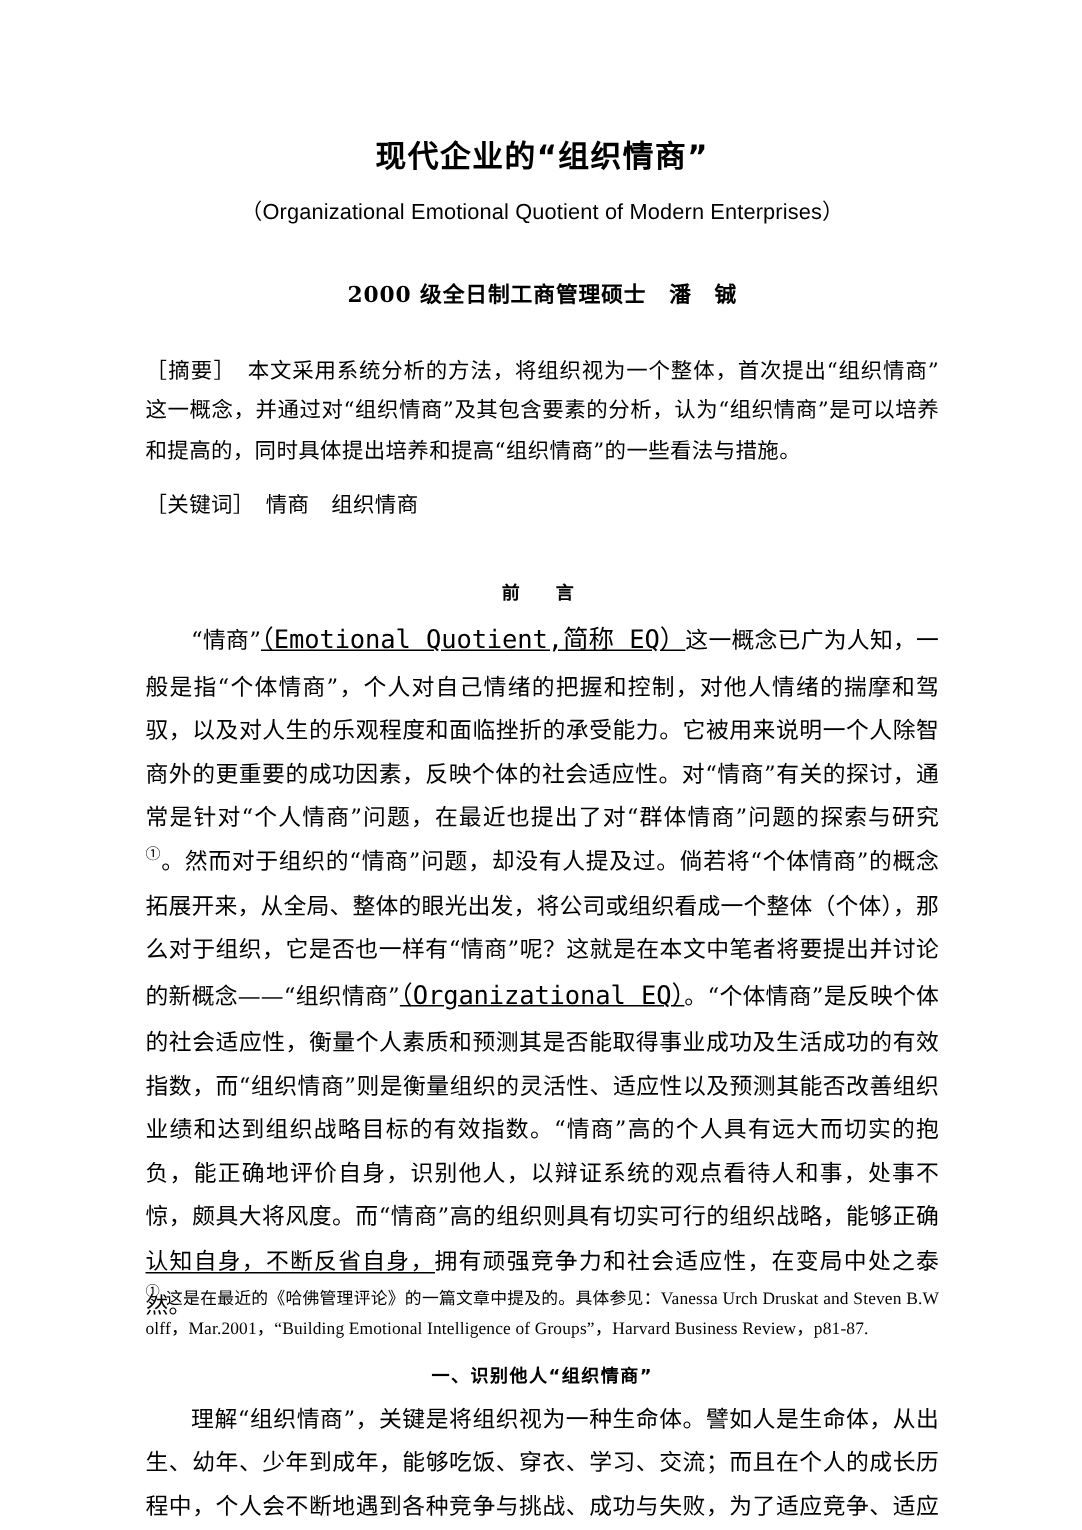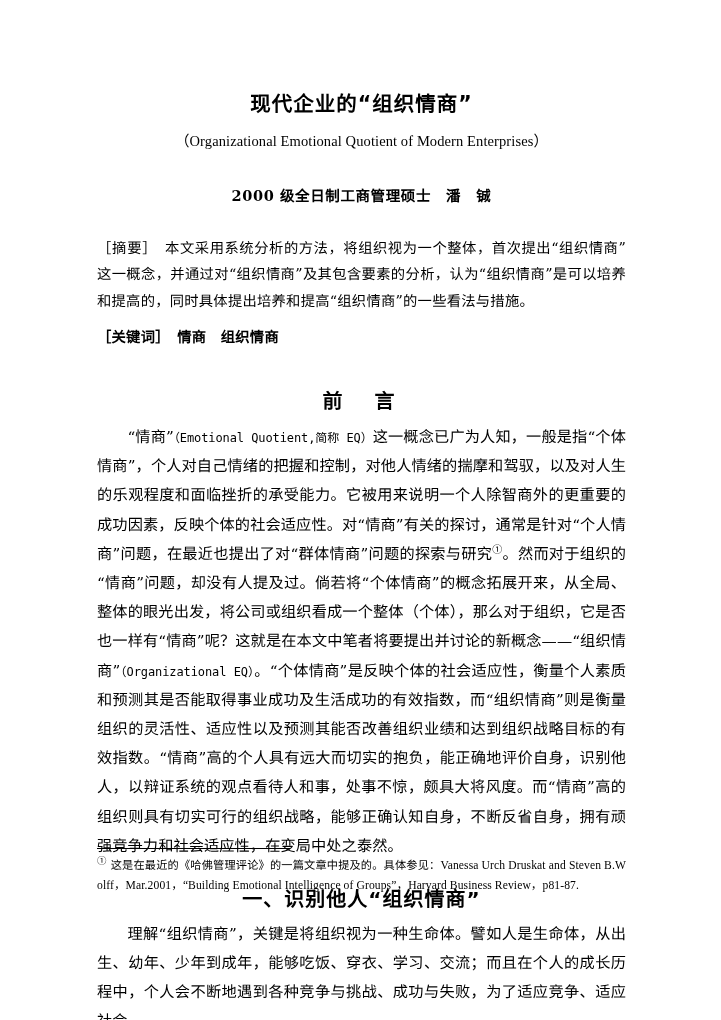--- a/index.html
+++ b/index.html
@@ -38,21 +38,21 @@
     font-family: "DejaVu Sans", "Liberation Sans", sans-serif;
     font-weight: bold;
     font-size: 20.5px;
     letter-spacing: 1px;
     margin: 0;
     padding-top: 92px;
     line-height: 1.2;
   }
   .doc-subtitle {
     text-align: center;
-    font-family: Liberation Serif, serif;
+    font-family: Liberation Sans, sans-serif;
     font-size: 14.5px;
     margin: 0;
     padding-top: 12px;
     letter-spacing: 0.1px;
   }
   .doc-author {
     text-align: center;
     font-family: "DejaVu Serif", "Liberation Serif", serif;
     font-weight: bold;
     font-size: 14.5px;
@@ -74,29 +74,28 @@
   .abstract-block .lead {
     letter-spacing: 0.5px;
     margin-top: 37px;
   }
   .keywords-block {
     margin-top: 9px;
     font-family: "DejaVu Serif", "Liberation Serif", serif;
     font-size: 14.3px;
     line-height: 1.88;
     letter-spacing: 0.25px;
-    font-weight: bold;
   }
 
   
   .section-heading {
     text-align: center;
     font-family: "DejaVu Sans", "Liberation Sans", sans-serif;
     font-weight: bold;
-    font-size: 20px;
+    font-size: 12px;
     margin: 0;
     letter-spacing: 1px;
   }
   .heading-preface {
     padding-top: 34px;
     padding-bottom: 9px;
     letter-spacing: 6px;
   }
   .heading-one {
     padding-top: 22px;
@@ -110,22 +109,23 @@
     line-height: 1.92;
     text-align: justify;
     text-justify: inter-ideograph;
     text-indent: 2em;
     margin: 0;
     letter-spacing: 0.1px;
     word-break: break-all;
   }
   .mono {
     font-family: "DejaVu Sans Mono", "Liberation Mono", monospace;
-    font-size: 12px;
+    font-size: 17px;
     letter-spacing: -0.1px;
+    text-decoration: underline;
   }
   sup.fn-ref {
     font-size: 10px;
     vertical-align: super;
     line-height: 0;
   }
 
   
   .footnote-zone {
     position: absolute;

